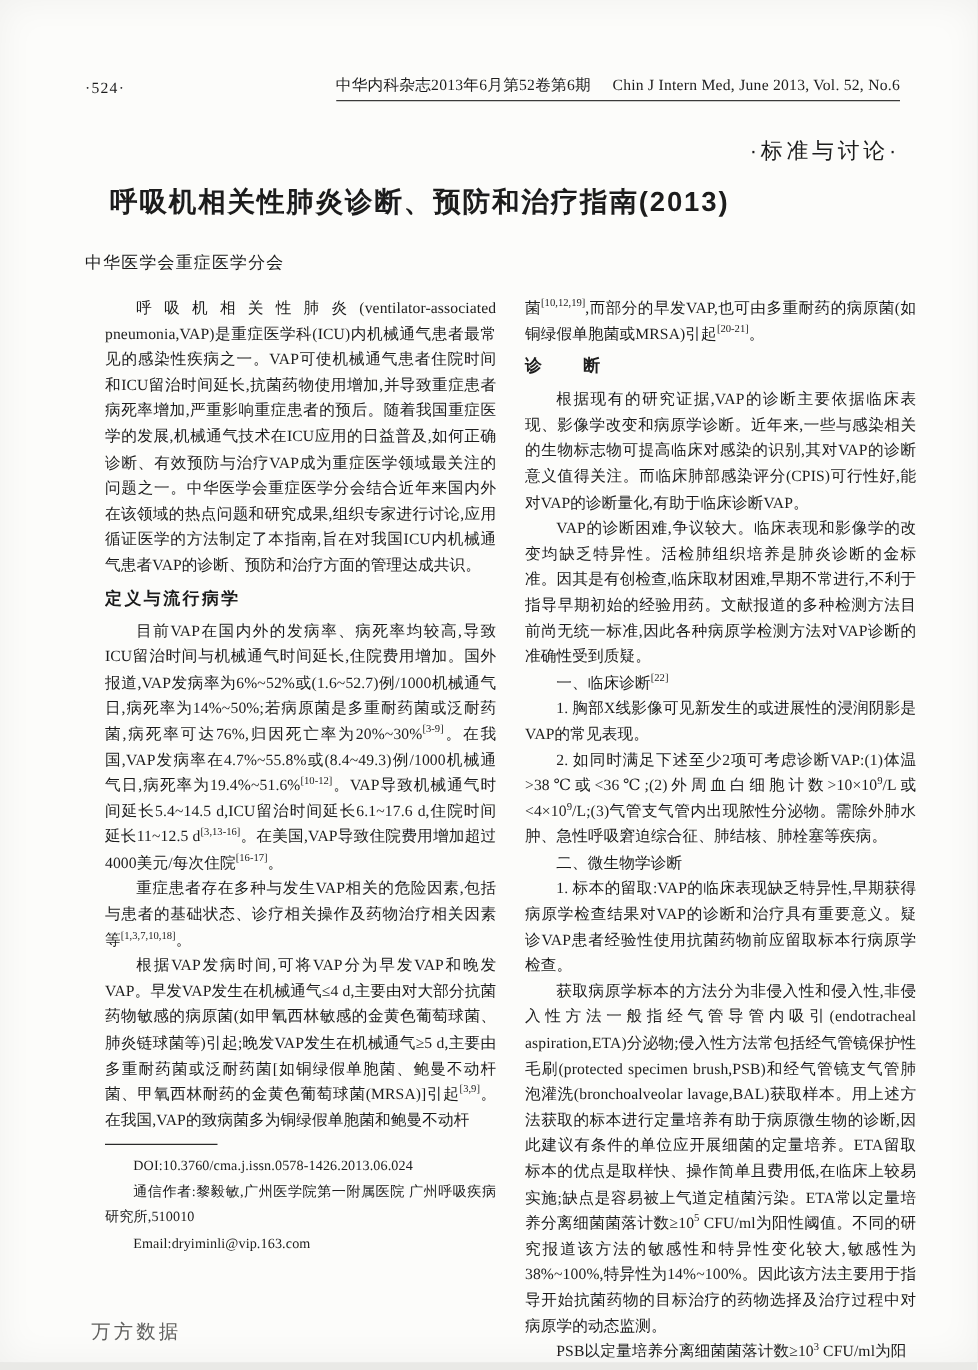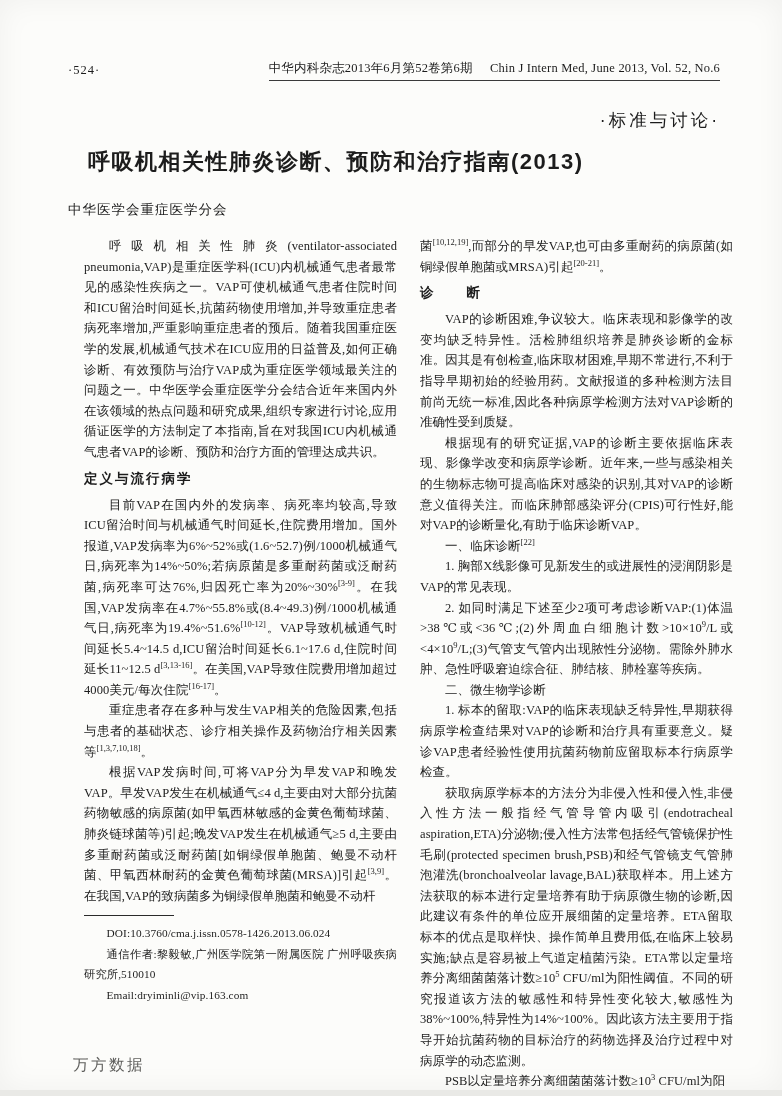--- a/index.html
+++ b/index.html
@@ -123,22 +123,22 @@
         <div class="footnote-rule"></div>
         <p class="ind">DOI:10.3760/cma.j.issn.0578-1426.2013.06.024</p>
         <p class="ind">通信作者:黎毅敏,广州医学院第一附属医院 广州呼吸疾病研究所,510010</p>
         <p class="ind">Email:dryiminli@vip.163.com</p>
       </div>
     </div>
 
     <div class="col">
       <p>菌<sup>[10,12,19]</sup>,而部分的早发VAP,也可由多重耐药的病原菌(如铜绿假单胞菌或MRSA)引起<sup>[20-21]</sup>。</p>
       <h2 class="section-heading">诊　　断</h2>
+      <p class="ind">根据现有的研究证据,VAP的诊断主要依据临床表现、影像学改变和病原学诊断。近年来,一些与感染相关的生物标志物可提高临床对感染的识别,其对VAP的诊断意义值得关注。而临床肺部感染评分(CPIS)可行性好,能对VAP的诊断量化,有助于临床诊断VAP。</p>
       <p class="ind">VAP的诊断困难,争议较大。临床表现和影像学的改变均缺乏特异性。活检肺组织培养是肺炎诊断的金标准。因其是有创检查,临床取材困难,早期不常进行,不利于指导早期初始的经验用药。文献报道的多种检测方法目前尚无统一标准,因此各种病原学检测方法对VAP诊断的准确性受到质疑。</p>
-      <p class="ind">根据现有的研究证据,VAP的诊断主要依据临床表现、影像学改变和病原学诊断。近年来,一些与感染相关的生物标志物可提高临床对感染的识别,其对VAP的诊断意义值得关注。而临床肺部感染评分(CPIS)可行性好,能对VAP的诊断量化,有助于临床诊断VAP。</p>
       <p class="ind">一、临床诊断<sup>[22]</sup></p>
       <p class="ind">1. 胸部X线影像可见新发生的或进展性的浸润阴影是VAP的常见表现。</p>
       <p class="ind">2. 如同时满足下述至少2项可考虑诊断VAP:(1)体温&gt;38℃或&lt;36℃;(2)外周血白细胞计数&gt;10×10<sup>9</sup>/L或&lt;4×10<sup>9</sup>/L;(3)气管支气管内出现脓性分泌物。需除外肺水肿、急性呼吸窘迫综合征、肺结核、肺栓塞等疾病。</p>
       <p class="ind">二、微生物学诊断</p>
       <p class="ind">1. 标本的留取:VAP的临床表现缺乏特异性,早期获得病原学检查结果对VAP的诊断和治疗具有重要意义。疑诊VAP患者经验性使用抗菌药物前应留取标本行病原学检查。</p>
       <p class="ind">获取病原学标本的方法分为非侵入性和侵入性,非侵入性方法一般指经气管导管内吸引(endotracheal aspiration,ETA)分泌物;侵入性方法常包括经气管镜保护性毛刷(protected specimen brush,PSB)和经气管镜支气管肺泡灌洗(bronchoalveolar lavage,BAL)获取样本。用上述方法获取的标本进行定量培养有助于病原微生物的诊断,因此建议有条件的单位应开展细菌的定量培养。ETA留取标本的优点是取样快、操作简单且费用低,在临床上较易实施;缺点是容易被上气道定植菌污染。ETA常以定量培养分离细菌菌落计数≥10<sup>5</sup> CFU/ml为阳性阈值。不同的研究报道该方法的敏感性和特异性变化较大,敏感性为38%~100%,特异性为14%~100%。因此该方法主要用于指导开始抗菌药物的目标治疗的药物选择及治疗过程中对病原学的动态监测。</p>
       <p class="ind">PSB以定量培养分离细菌菌落计数≥10<sup>3</sup> CFU/ml为阳</p>
     </div>
 
   </div>

